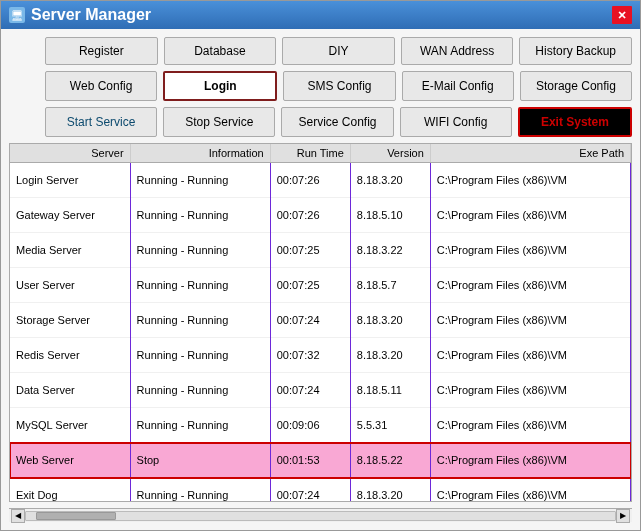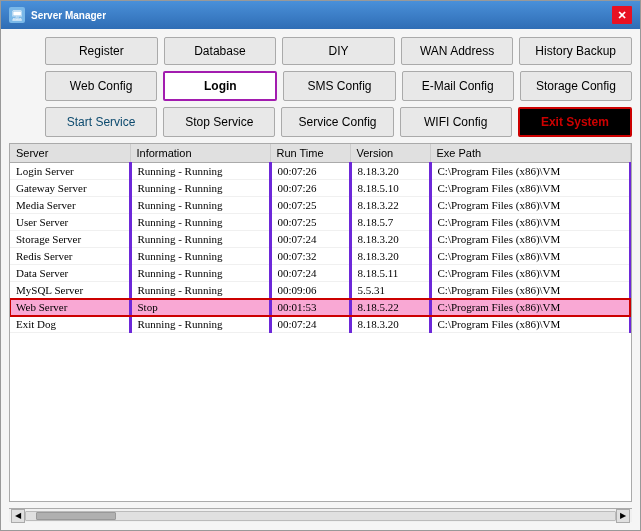--- a/index.html
+++ b/index.html
@@ -40,21 +40,21 @@
       width: 16px;
       height: 16px;
       background: #7ab8e8;
       border-radius: 2px;
       display: flex;
       align-items: center;
       justify-content: center;
       font-size: 10px;
     }
     .title-text {
-      font-size: 10px;
+      font-size: 16px;
       font-weight: 600;
     }
     .close-btn {
       background: #e81123;
       color: white;
       border: none;
       width: 20px;
       height: 18px;
       cursor: pointer;
       font-size: 11px;
@@ -83,21 +83,21 @@
       border: 1px solid #aaa;
       cursor: pointer;
       font-size: 12px;
       border-radius: 2px;
       min-width: 80px;
       text-align: center;
       flex: 1;
     }
     .btn-active {
       background: #ffffff;
-      border: 2px solid #a21caf;
+      border: 2px solid #7f1d1d;
       font-weight: bold;
     }
     .btn-exit {
       background: #000000;
       border: 2px solid #cc0000;
       color: #cc0000;
       font-weight: bold;
     }
     .btn-disabled {
       color: #0c4a6e;
@@ -113,33 +113,32 @@
     table {
       width: 100%;
       border-collapse: collapse;
       font-size: 11px;
       white-space: nowrap;
     }
     thead tr {
       background: #e0e0e0;
     }
     thead th {
-      text-align: left;
+      text-align: right;
       padding: 3px 6px;
       border-right: 1px solid #ccc;
       border-bottom: 1px solid #aaa;
       font-weight: normal;
     }
     tbody tr {
       border-bottom: 1px solid #f0f0f0;
     }
     tbody td {
-      padding: 2px 6px;
-      border-right: 3px solid #6d28d9;
-      font-family: Liberation Serif, serif;
+      padding: 11px 6px;
+      border-right: 1px solid #6d28d9;
     }
     .row-highlighted {
       background: #f9a8d4;
       outline: 2px solid #cc0000;
       outline-offset: -1px;
     }
     .row-highlighted td {
       
     }
     .scrollbar-area {

